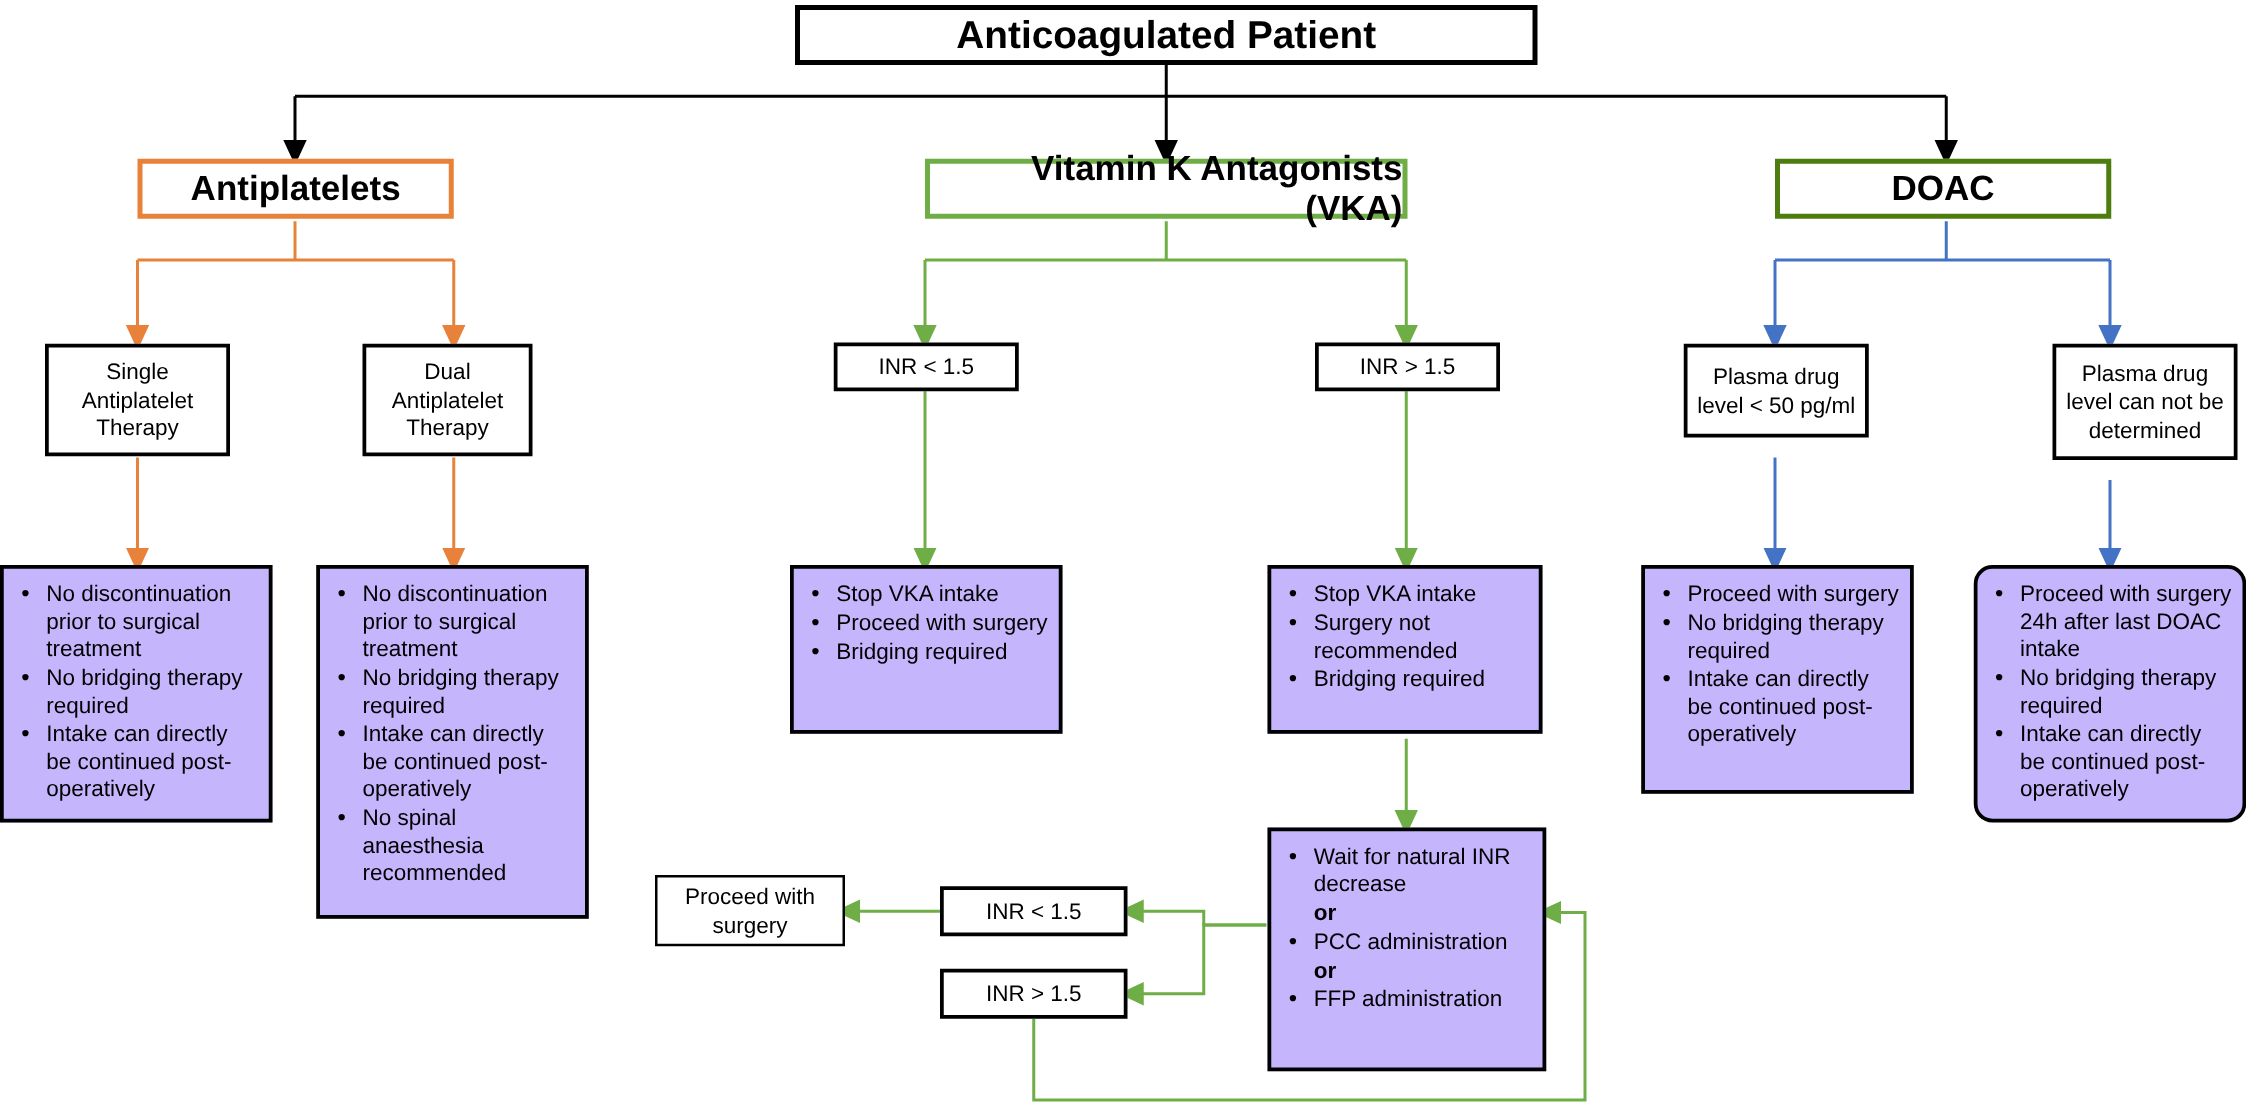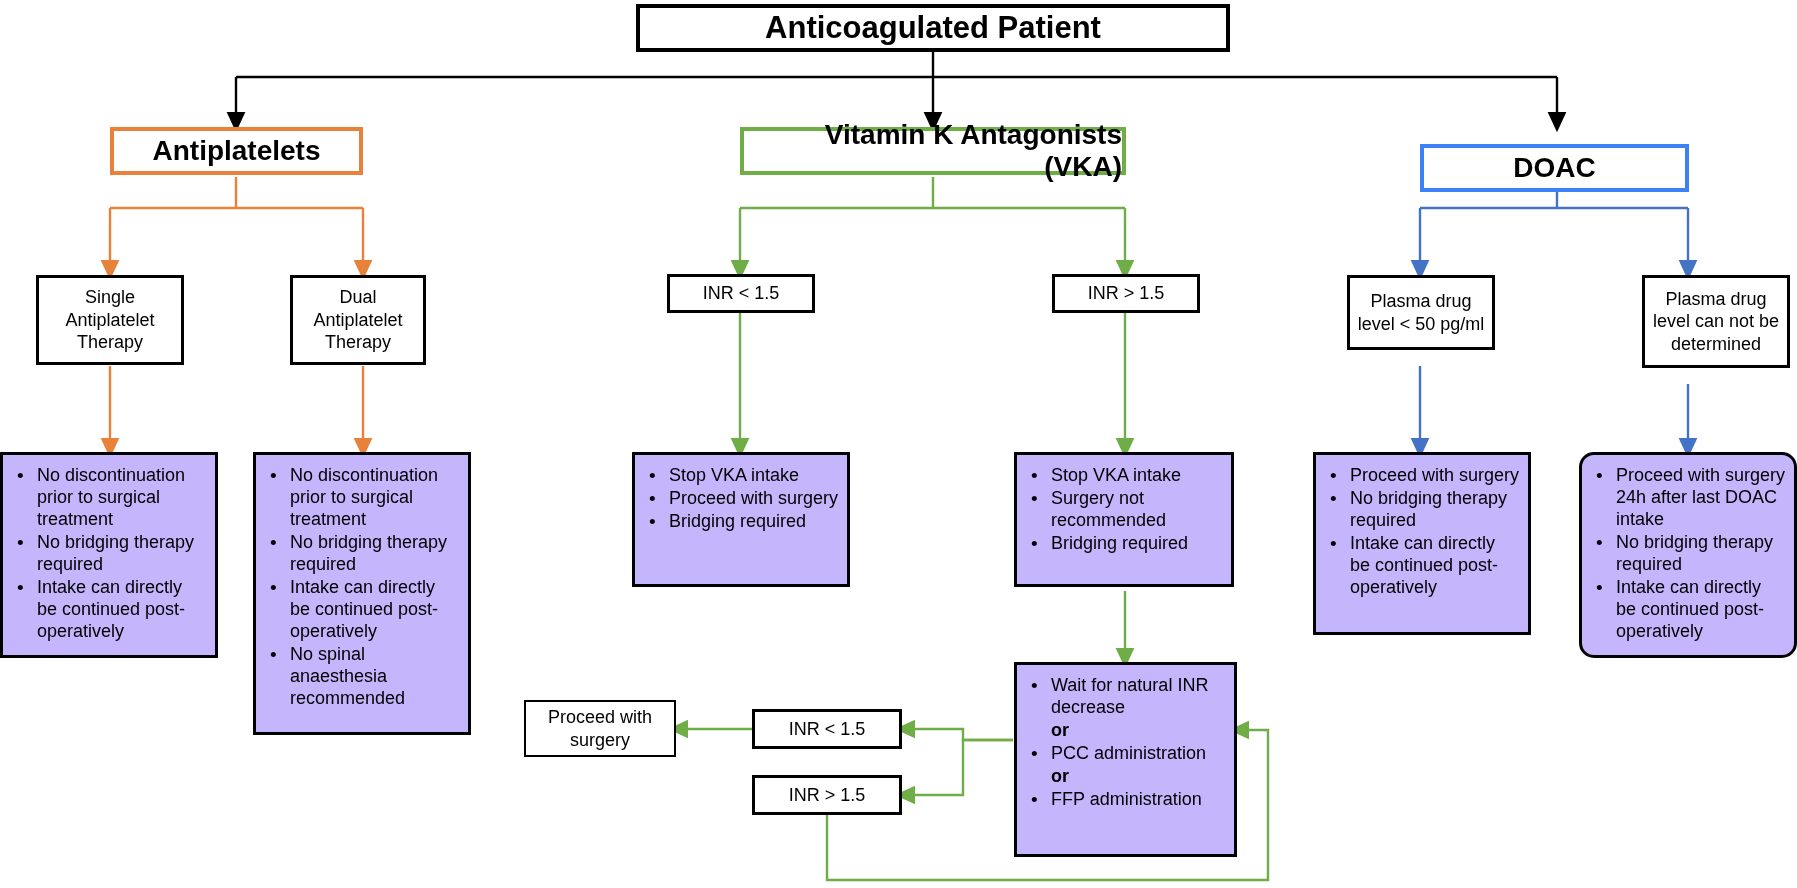--- a/index.html
+++ b/index.html
@@ -8,21 +8,21 @@
   #canvas{position:relative;width:1797px;height:888px;}
   .box{position:absolute;box-sizing:border-box;background:#fff;
        display:flex;align-items:center;justify-content:center;text-align:center;}
   .box.blk{border:3px solid #000;}
   .box.thin{border:2.5px solid #000;}
   .hdr{font-weight:bold;}
   .title-box{border:4px solid #000;font-size:31px;}
   .cat-box{font-size:28px;text-align:right;}
   .cat-orange{border:4px solid #E8823A;}
   .cat-green{border:4px solid #6FAD46;}
-  .cat-blue{border:4px solid #3b82f6;margin-top:17px;}
+  .cat-blue{border:4px solid #4d7c0f;}
   .small-box{font-size:18px;line-height:1.25;}
   .bullets{position:absolute;box-sizing:border-box;border:3px solid #000;background:#c4b5fd;
            font-size:18px;line-height:1.22;padding:10px 8px 8px 8px;}
   .bullets ul{margin:0;padding:0;list-style:none;}
   .bullets li{position:relative;padding-left:26px;margin:0 0 1px 0;}
   .bullets li:before{content:"\2022";position:absolute;left:6px;top:-1px;font-size:19px;line-height:1.22;}
   .bullets li.nob:before{content:"";}
   .bullets li.nob{padding-left:26px;font-weight:bold;}
   svg.wires{position:absolute;left:0;top:0;width:1797px;height:888px;pointer-events:none;}
 </style>

